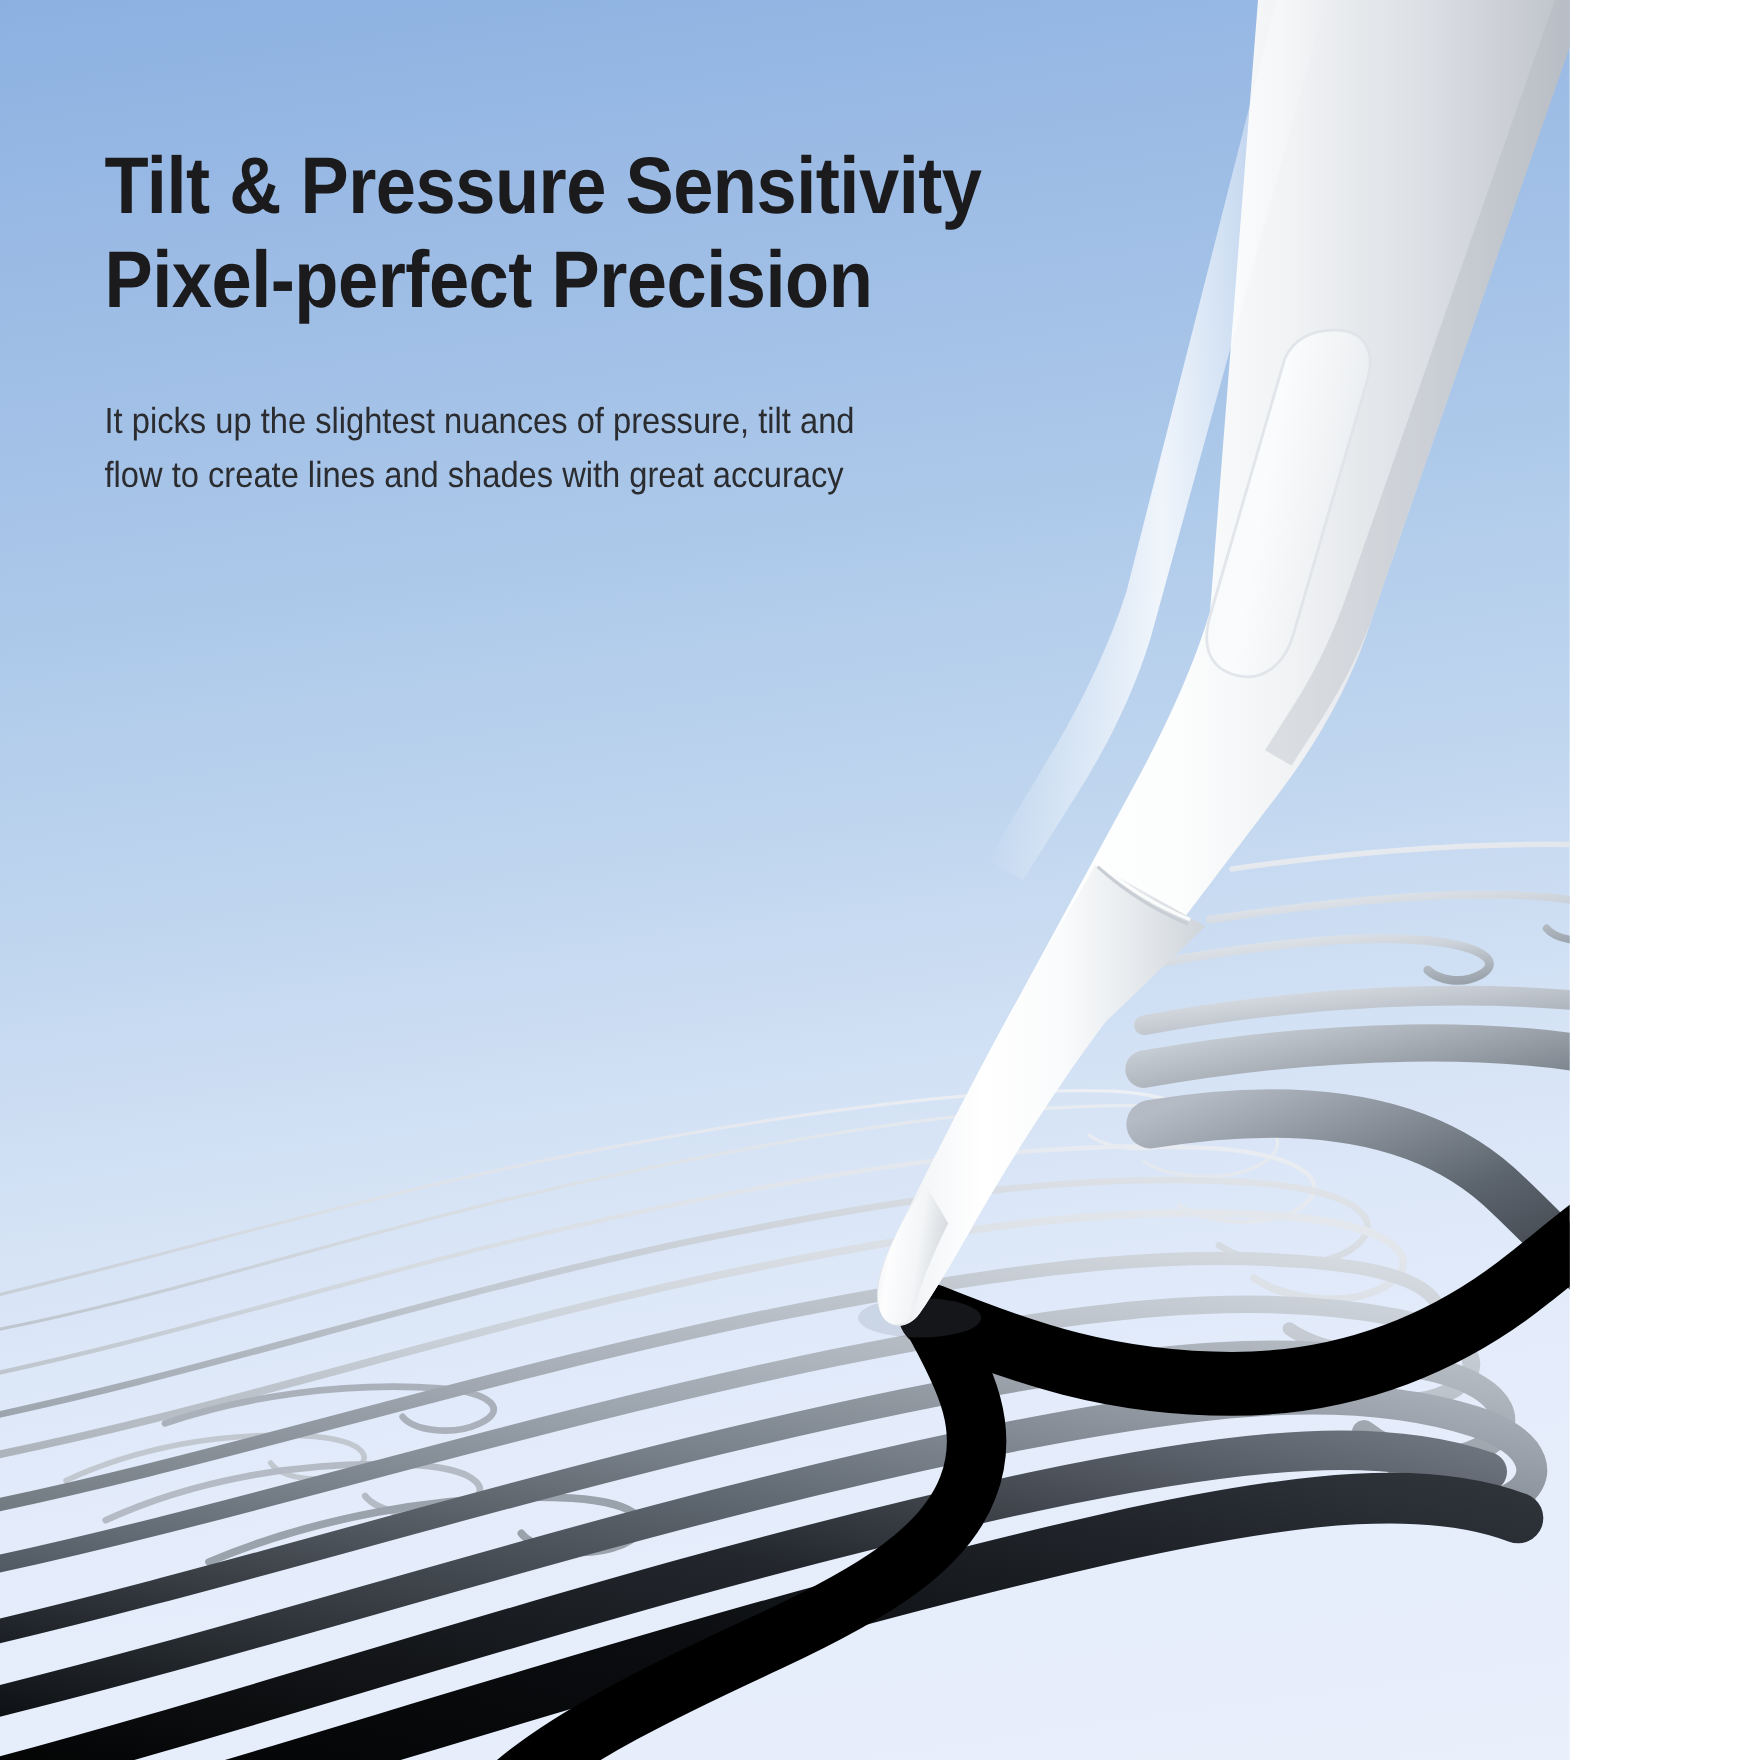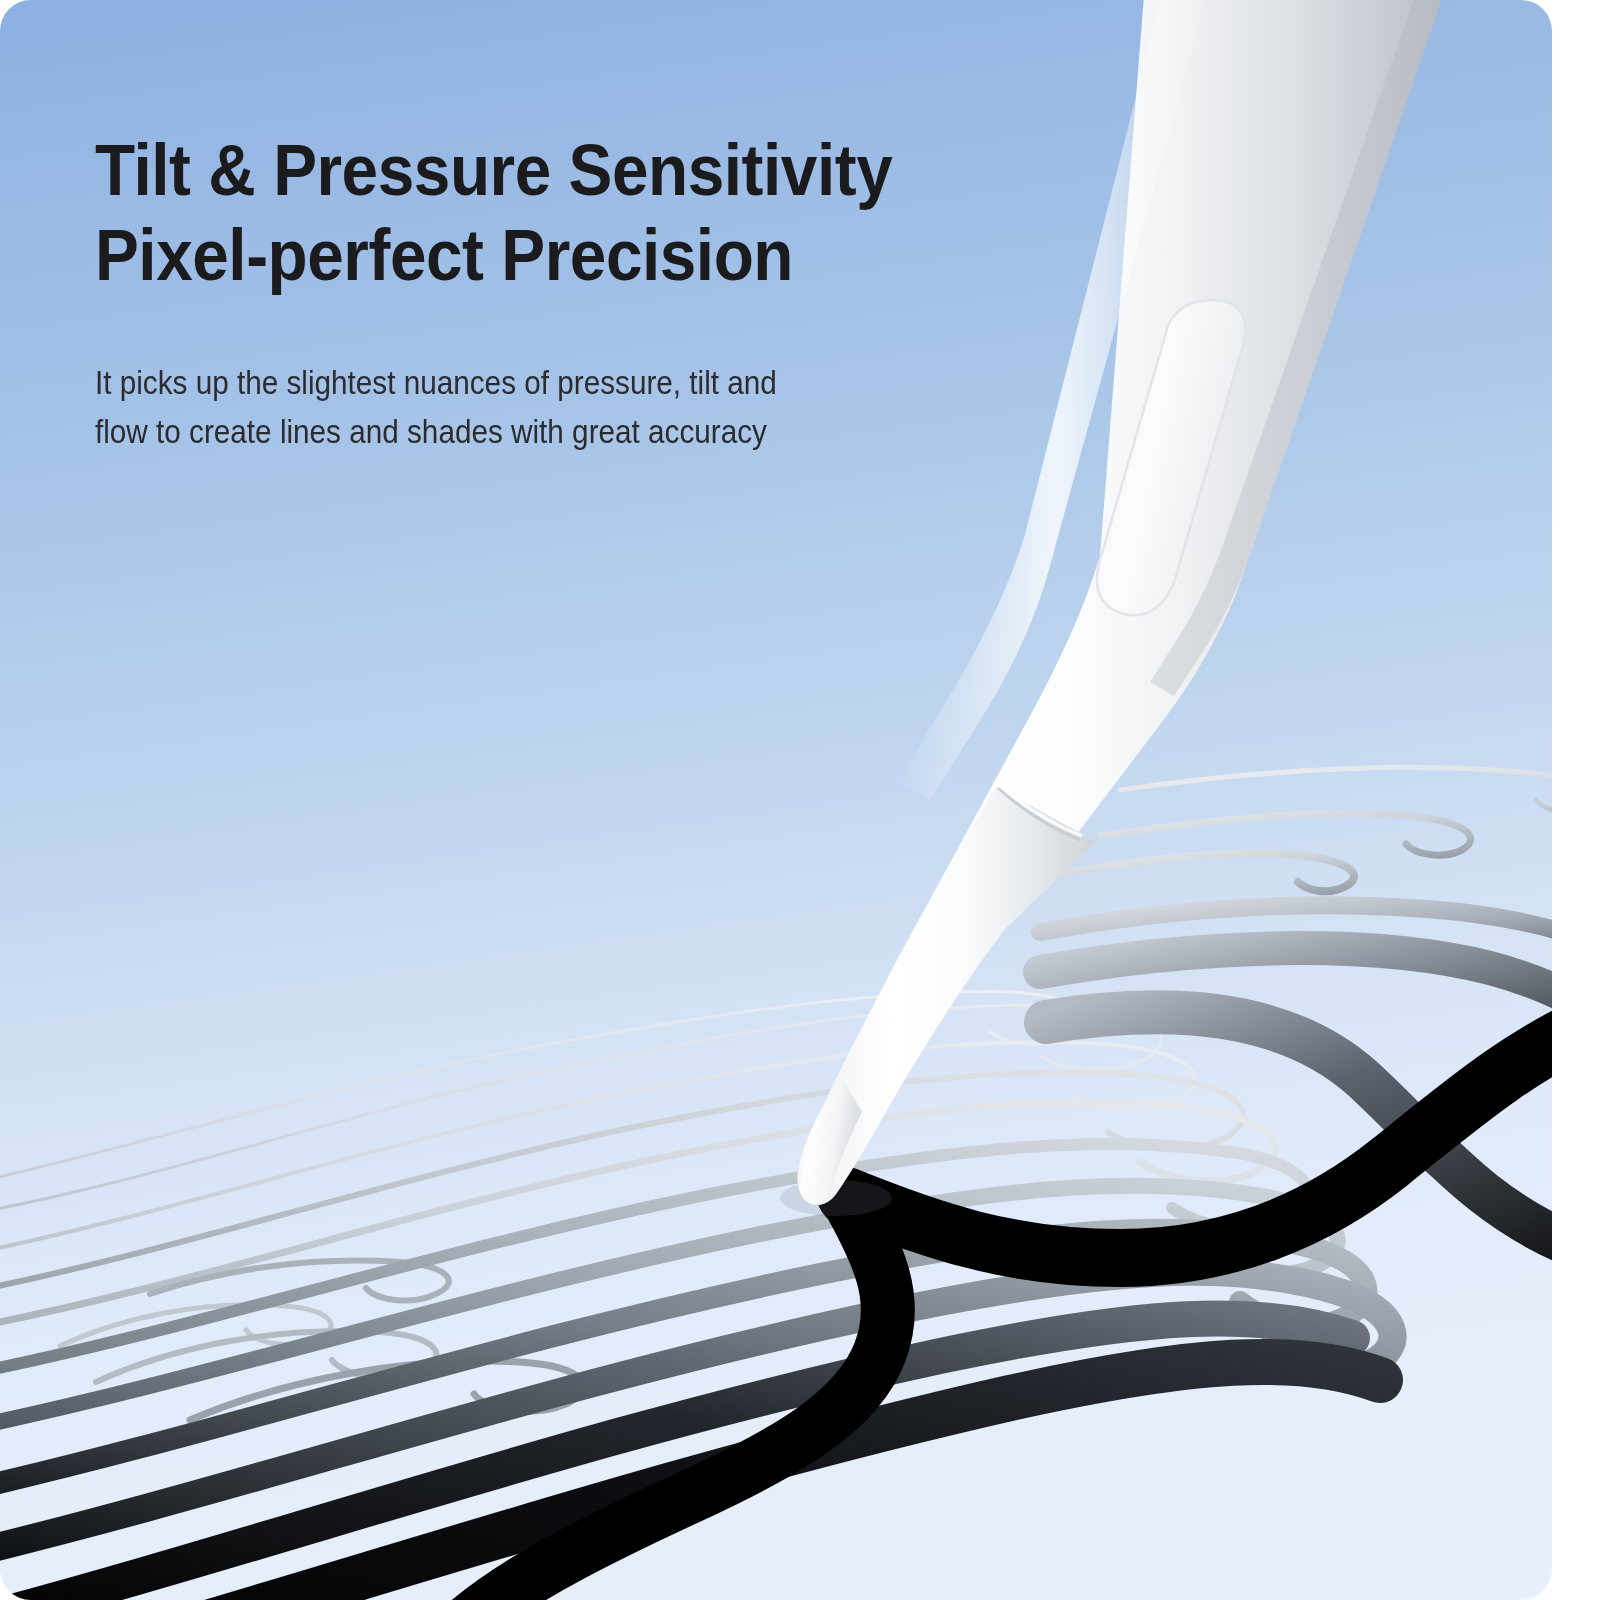--- a/index.html
+++ b/index.html
@@ -3,31 +3,30 @@
 <meta charset="utf-8">
 <style>
   html,body{margin:0;padding:0;}
   body{
     width:1600px;height:1600px;
     font-family:"Liberation Sans", sans-serif;
     overflow:hidden;
   }
   #stage{
     position:relative;
-    width:1552px;height:1600px;
+    width:1427px;height:1600px;
     overflow:hidden;
     background:linear-gradient(172deg,
       #8cb1e1 0%,
       #9bbbe5 14%,
       #aac7e9 30%,
       #c0d6ef 48%,
       #d7e4f6 64%,
       #e4ecfb 78%,
       #e9effb 100%);
-    border-radius:31px;
   }
   #artLayer{
     position:absolute;inset:0;
     width:1600px;height:1600px;
     pointer-events:none;
   }
   #penLayer{
     position:absolute;inset:0;
     width:1600px;height:1600px;
     pointer-events:none;

